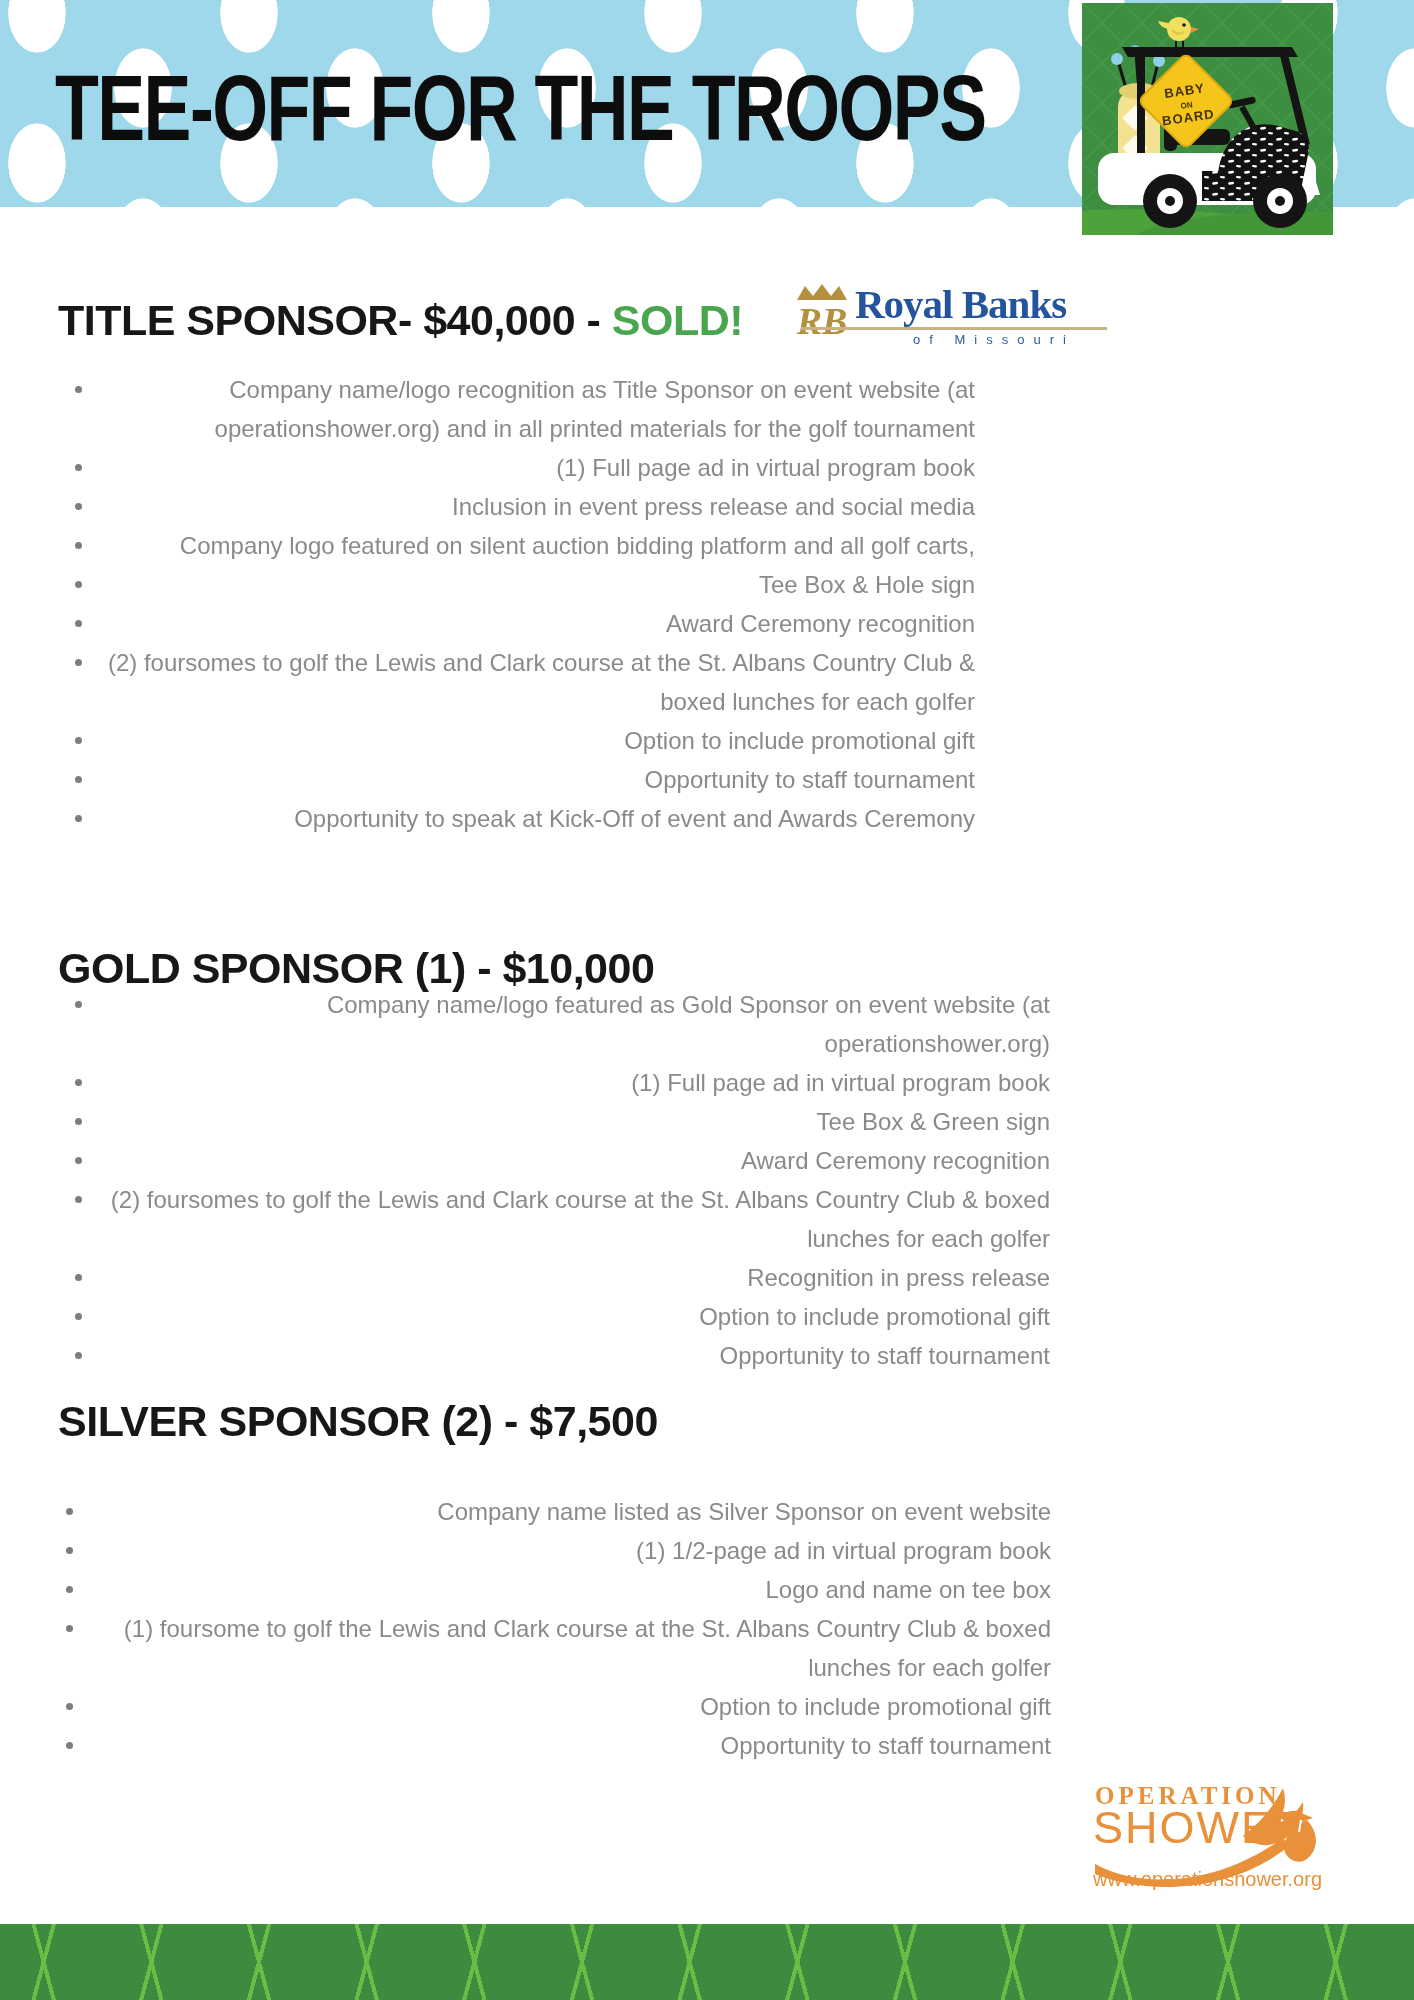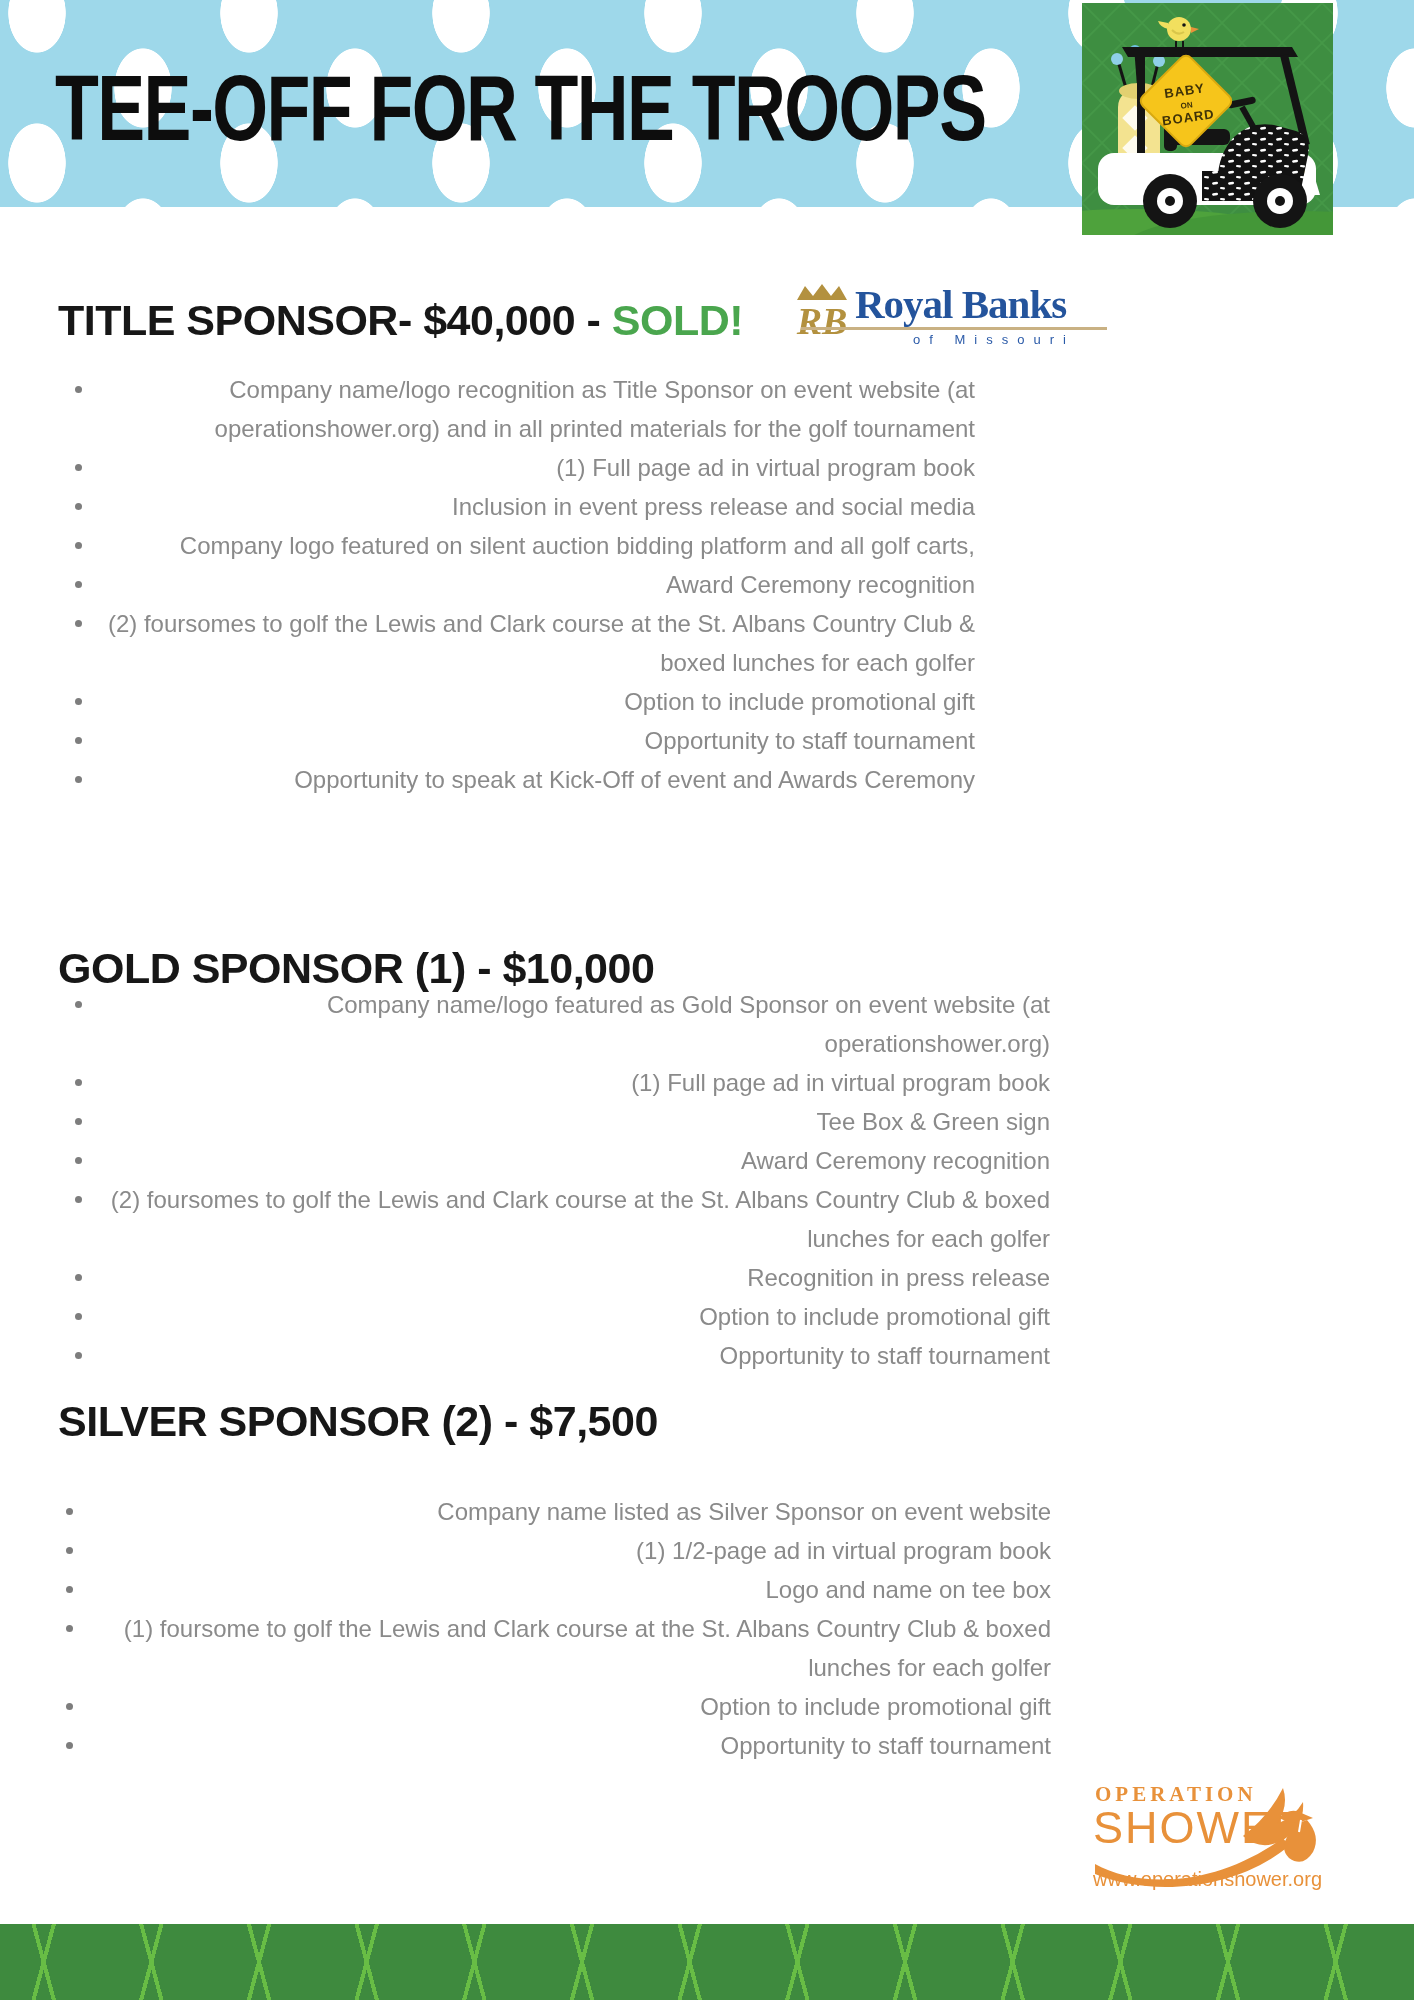--- a/index.html
+++ b/index.html
@@ -60,21 +60,21 @@
   .rb-underline{position:absolute;left:8px;top:47px;width:306px;height:3px;background:#c9b183;}
   .rb-sub{
     position:absolute;left:120px;top:52px;width:200px;
     font-size:13px;color:#2a5aa8;letter-spacing:9px;white-space:nowrap;
   }
   
   .os-logo{position:absolute;left:1093px;top:1780px;width:230px;height:118px;color:#e8913a;}
   .os-line1{
     position:absolute;left:2px;top:2px;
     font-family:"Liberation Serif", serif;font-weight:700;
-    font-size:21px;letter-spacing:4px;white-space:nowrap;
+    font-size:25px;letter-spacing:4px;white-space:nowrap;
   }
   .os-line2{
     position:absolute;left:0px;top:22px;
     font-size:45px;font-weight:400;letter-spacing:2px;white-space:nowrap;
   }
   .os-swoosh{position:absolute;left:0;top:0;width:230px;height:118px;}
   .os-url{
     position:absolute;left:1093px;top:1868px;width:240px;
     font-size:20px;color:#e8913a;white-space:nowrap;
   }
@@ -198,20 +198,24 @@
       <li>
         <span class="bdot"></span>
         <span class="btext">Inclusion in event press release and social media</span>
       </li>
       <li>
         <span class="bdot"></span>
         <span class="btext">Company logo featured on silent auction bidding platform and all golf carts,</span>
       </li>
       <li>
         <span class="bdot"></span>
+        <span class="btext">Tee Box &amp; Hole sign</span>
+      </li>
+      <li>
+        <span class="bdot"></span>
         <span class="btext">Award Ceremony recognition</span>
       </li>
       <li>
         <span class="bdot"></span>
         <span class="btext">(2) foursomes to golf the Lewis and Clark course at the St. Albans Country Club &amp; boxed lunches for each golfer</span>
       </li>
       <li>
         <span class="bdot"></span>
         <span class="btext">Option to include promotional gift</span>
       </li>

